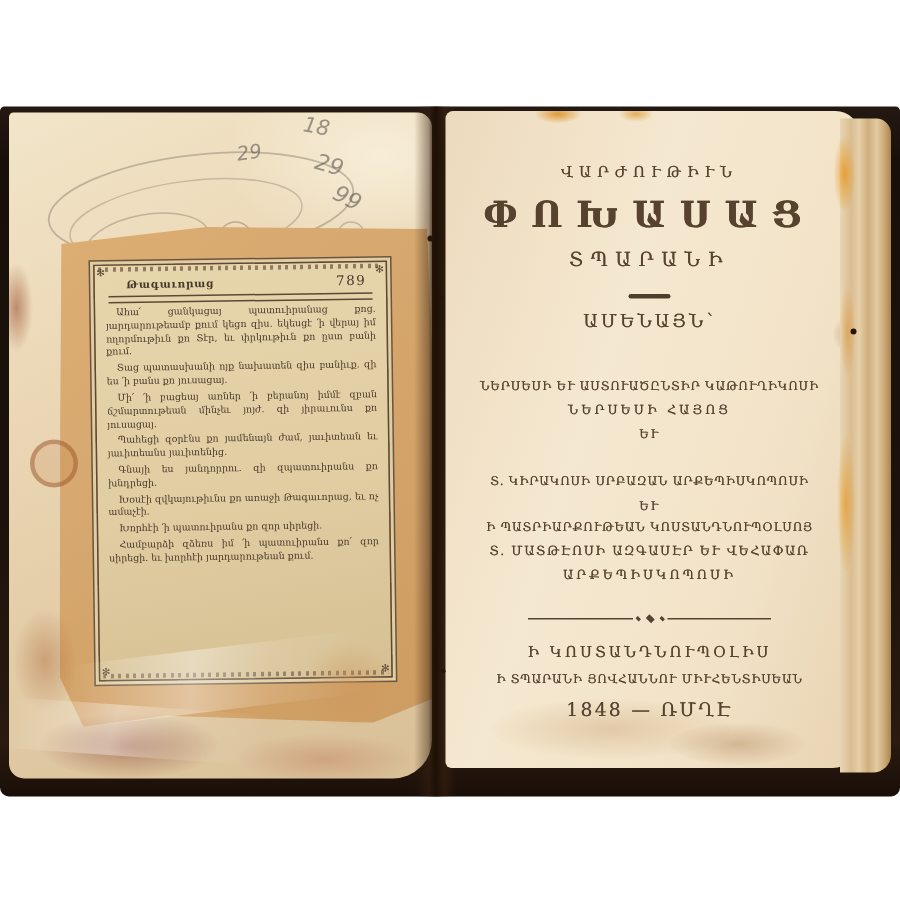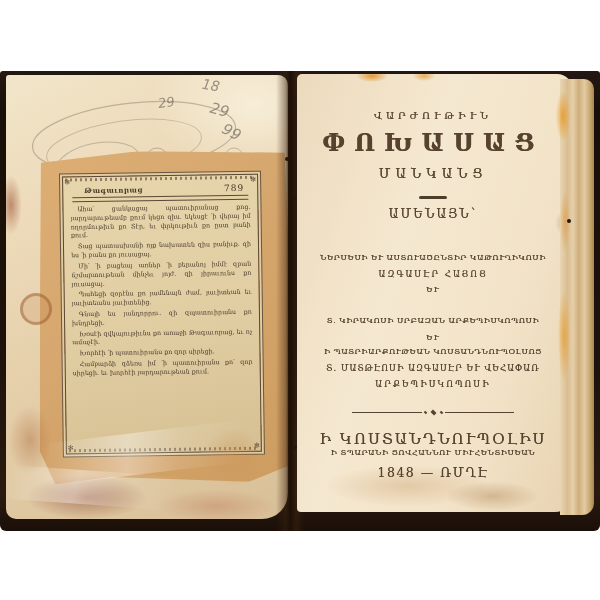--- a/index.html
+++ b/index.html
@@ -121,39 +121,39 @@
     <div class="page-right">
       <div class="stain" style="left:60px;top:-4px;width:30px;height:12px;background:radial-gradient(ellipse,rgba(222,140,30,.85),rgba(222,140,30,0) 75%);"></div>
       <div class="stain" style="left:116px;top:-3px;width:22px;height:10px;background:radial-gradient(ellipse,rgba(222,150,40,.7),rgba(222,150,40,0) 75%);"></div>
       <div class="stain" style="left:258px;top:136px;width:26px;height:26px;background:radial-gradient(circle,rgba(150,110,70,.5),rgba(150,110,70,0) 72%);"></div>
       <div class="stain" style="left:30px;top:392px;width:160px;height:40px;background:radial-gradient(ellipse,rgba(196,150,100,.35),rgba(196,150,100,0) 75%);"></div>
       <div class="stain" style="left:150px;top:408px;width:90px;height:28px;background:radial-gradient(ellipse,rgba(160,110,60,.35),rgba(160,110,60,0) 75%);"></div>
     </div>
 
     <div class="tl" style="top:57px;font-size:24px;letter-spacing:9px;font-weight:bold;">ՓՈԽԱՍԱՑ</div>
     <div class="tl" style="top:39px;font-size:10px;letter-spacing:4px;">ՎԱՐԺՈՒԹԻՒՆ</div>
-    <div class="tl" style="top:95px;font-size:13px;letter-spacing:5px;">ՄԱՆԿԱՆՑ</div>
+    <div class="tl" style="top:95px;font-size:13px;letter-spacing:5px;">ՏՊԱՐԱՆԻ</div>
     <div class="rule-short" style="top:125px;"></div>
     <div class="tl" style="top:136px;font-size:12px;letter-spacing:2px;">ԱՄԵՆԱՅՆ՝</div>
     <div class="tl" style="top:182px;font-size:8px;letter-spacing:.5px;">ՆԵՐՍԵՍԻ ԵՒ ԱՍՏՈՒԱԾԸՆՏԻՐ ԿԱԹՈՒՂԻԿՈՍԻ</div>
-    <div class="tl" style="top:198px;font-size:8.5px;letter-spacing:2px;">ԱԶԳԱՍԷՐ ՀԱՅՈՑ</div>
+    <div class="tl" style="top:198px;font-size:8.5px;letter-spacing:2px;">ՆԵՐՍԵՍԻ ՀԱՅՈՑ</div>
     <div class="tl" style="top:214px;font-size:8px;letter-spacing:1px;">ԵՒ</div>
     <div class="tl" style="top:245px;font-size:8px;letter-spacing:.5px;text-align:center;">Տ. ԿԻՐԱԿՈՍԻ ՍՐԲԱԶԱՆ ԱՐՔԵՊԻՍԿՈՊՈՍԻ</div>
     <div class="tl" style="top:262px;font-size:8px;letter-spacing:1px;">ԵՒ</div>
     <div class="tl" style="top:292px;font-size:8.5px;letter-spacing:1px;">Տ. ՄԱՏԹԷՈՍԻ ԱԶԳԱՍԷՐ ԵՒ ՎԵՀԱՓԱՌ</div>
     <div class="tl" style="top:276px;font-size:8px;letter-spacing:.5px;">Ի ՊԱՏՐԻԱՐՔՈՒԹԵԱՆ ԿՈՍՏԱՆԴՆՈՒՊՕԼՍՈՅ</div>
     <div class="tl" style="top:308px;font-size:8.5px;letter-spacing:2px;">ԱՐՔԵՊԻՍԿՈՊՈՍԻ</div>
     <div class="orn-rule" style="top:339px;">
       <div class="bar"></div>
       <div class="dia sm"></div>
       <div class="dia"></div>
       <div class="dia sm"></div>
       <div class="bar"></div>
     </div>
-    <div class="tl" style="top:359px;font-size:15px;letter-spacing:2px;">Ի ԿՈՍՏԱՆԴՆՈՒՊՕԼԻՍ</div>
+    <div class="tl" style="top:359px;font-size:10px;letter-spacing:2px;">Ի ԿՈՍՏԱՆԴՆՈՒՊՕԼԻՍ</div>
     <div class="tl" style="top:377px;font-size:8px;letter-spacing:.5px;">Ի ՏՊԱՐԱՆԻ ՅՈՎՀԱՆՆՈՒ ՄԻՒՀԵՆՏԻՍԵԱՆ</div>
     <div class="tl" style="top:394px;font-size:12.5px;letter-spacing:1.5px;">1848 — ՌՄՂԷ</div>
 
     <div class="fore-edge"></div>
     <div class="stain" style="left:556px;top:20px;width:14px;height:50px;background:radial-gradient(ellipse,rgba(230,150,30,.8),rgba(230,150,30,0) 75%);"></div>
     <div class="stain" style="left:558px;top:220px;width:12px;height:90px;background:radial-gradient(ellipse,rgba(230,150,30,.65),rgba(230,150,30,0) 75%);"></div>
     <div class="stain" style="left:560px;top:120px;width:10px;height:60px;background:radial-gradient(ellipse,rgba(220,140,40,.5),rgba(220,140,40,0) 75%);"></div>
 
     <div class="dot" style="left:285px;top:86px;width:4px;height:4px;"></div>
     <div class="dot" style="left:293px;top:126px;width:3px;height:3px;"></div>

